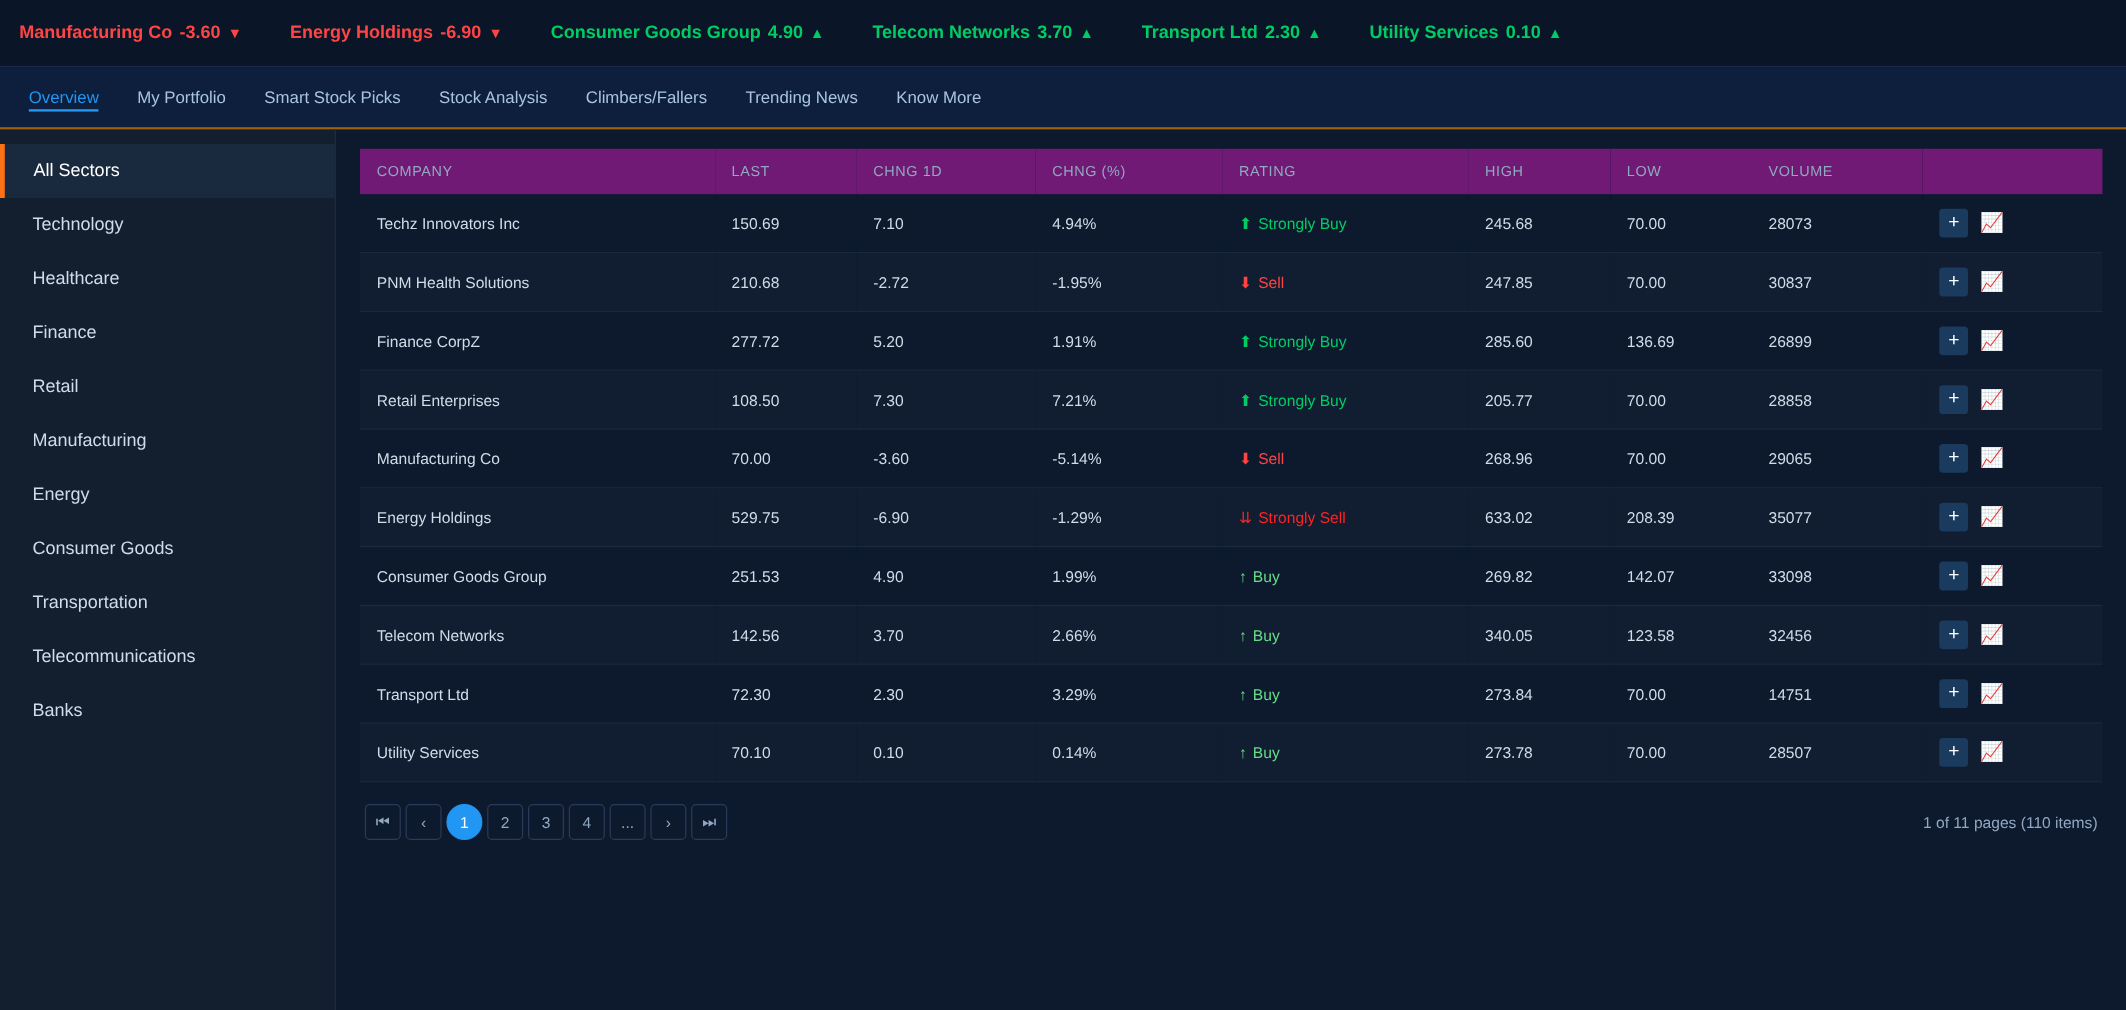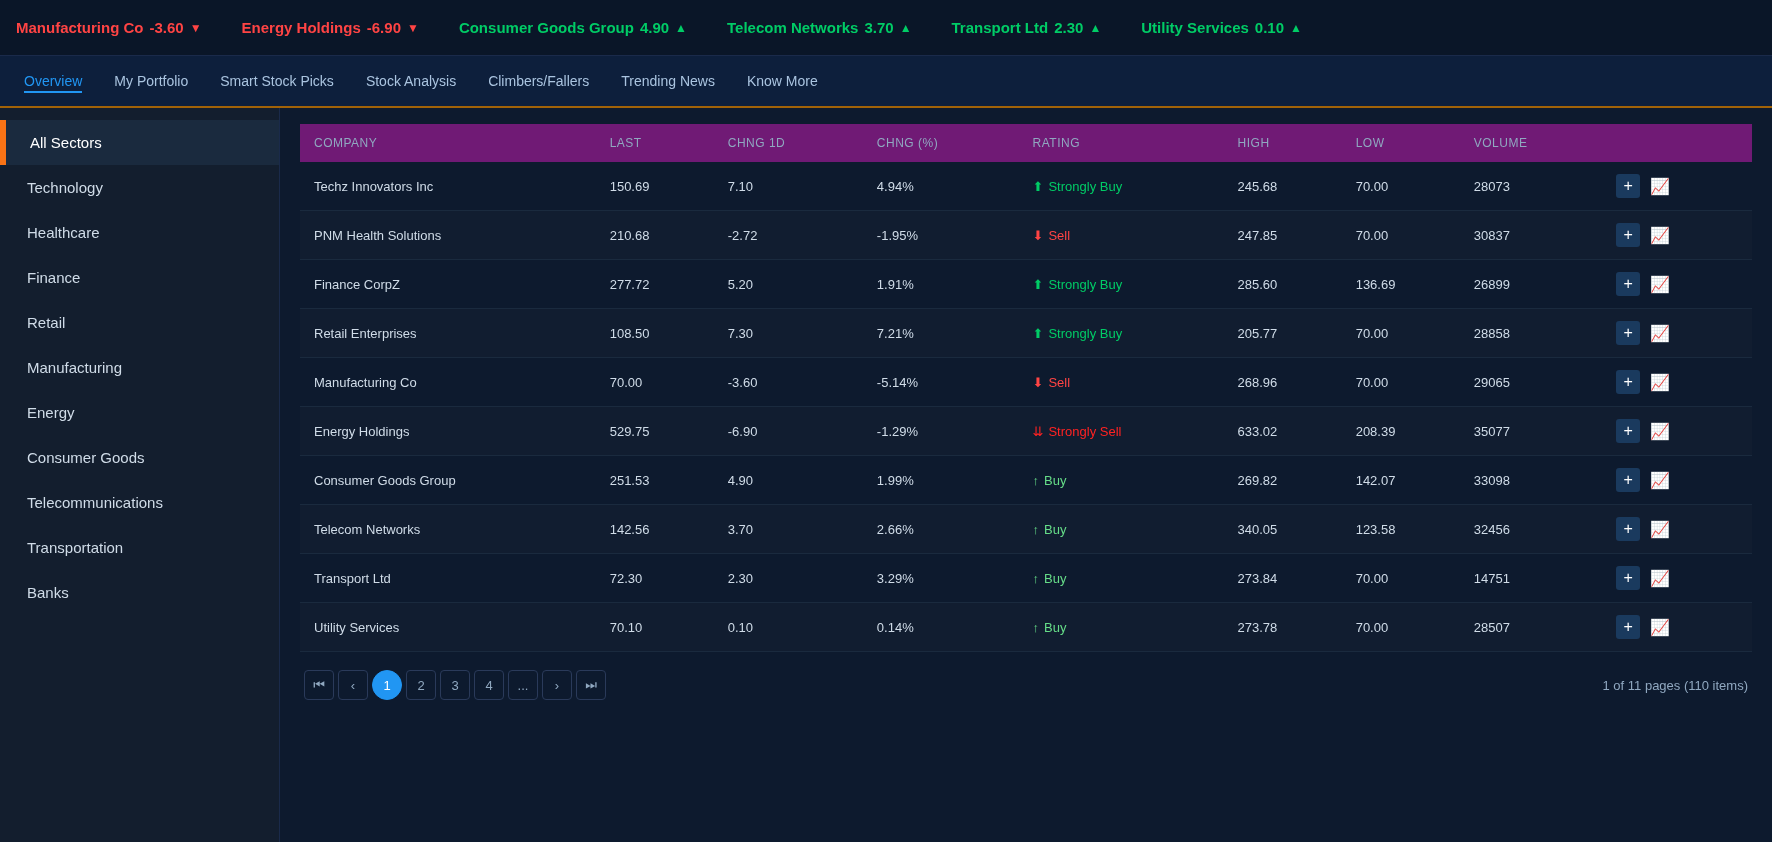--- a/index.html
+++ b/index.html
@@ -67,21 +67,21 @@
     }
     .sidebar-item {
       padding: 14px 24px;
       font-size: 15px;
       color: #d0dce8;
       cursor: pointer;
       border-left: 3px solid transparent;
     }
     .sidebar-item.active {
       color: #fff;
-      border-left: 6px solid #f97316;
+      border-left: 4px solid #f97316;
       background: #1a2a3e;
     }
 
     
     #content {
       flex: 1;
       background: #0d1a2e;
       padding: 16px 20px;
       overflow-y: auto;
     }
@@ -255,22 +255,22 @@
 
   <div id="sidebar">
       <div class="sidebar-item active">All Sectors</div>
       <div class="sidebar-item">Technology</div>
       <div class="sidebar-item">Healthcare</div>
       <div class="sidebar-item">Finance</div>
       <div class="sidebar-item">Retail</div>
       <div class="sidebar-item">Manufacturing</div>
       <div class="sidebar-item">Energy</div>
       <div class="sidebar-item">Consumer Goods</div>
+      <div class="sidebar-item">Transportation</div>
       <div class="sidebar-item">Telecommunications</div>
-      <div class="sidebar-item">Transportation</div>
       <div class="sidebar-item">Banks</div>
     </div>
 
   <div id="content">
     <table id="stock-table">
       <thead id="table-head">
           <tr>
             <th>Company</th>
             <th>Last</th>
             <th>CHNG 1D</th>

